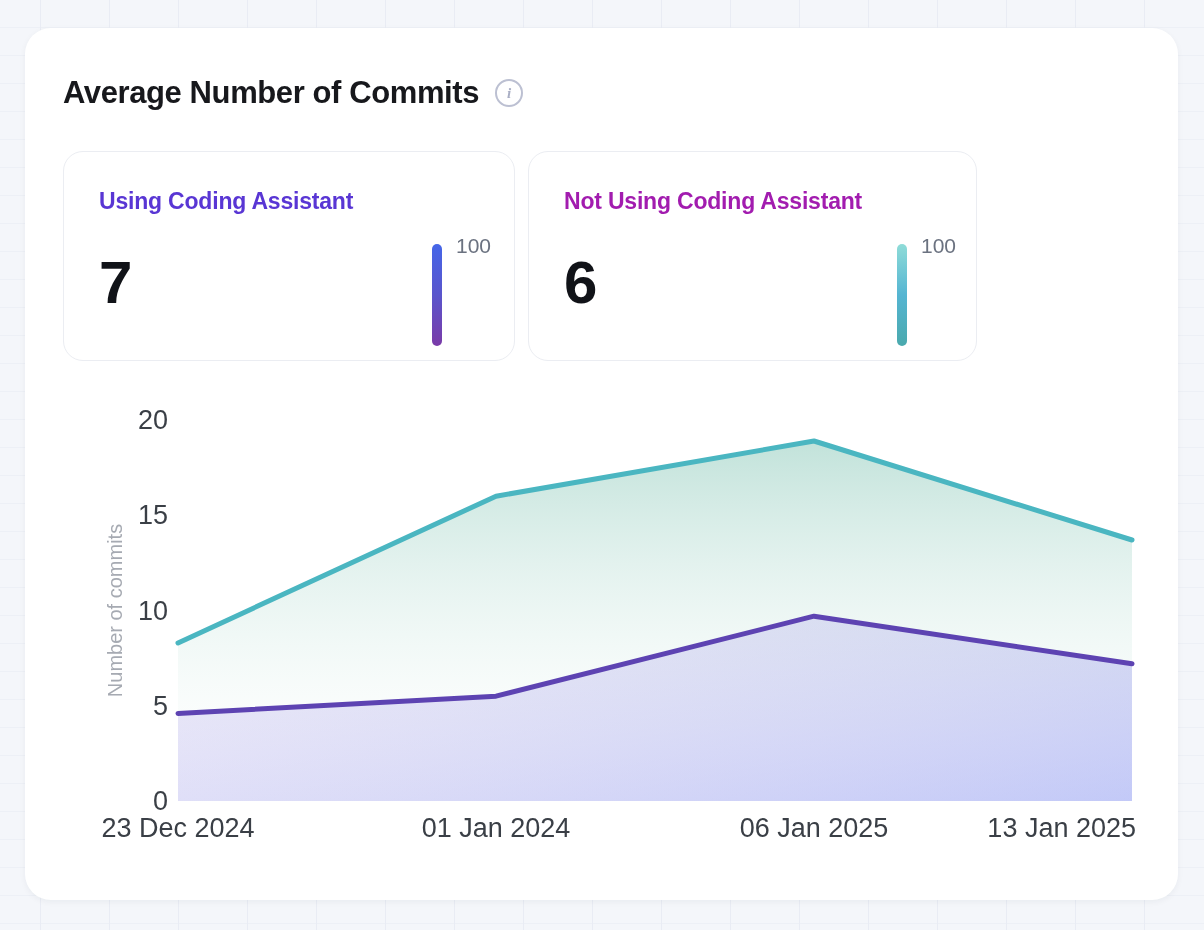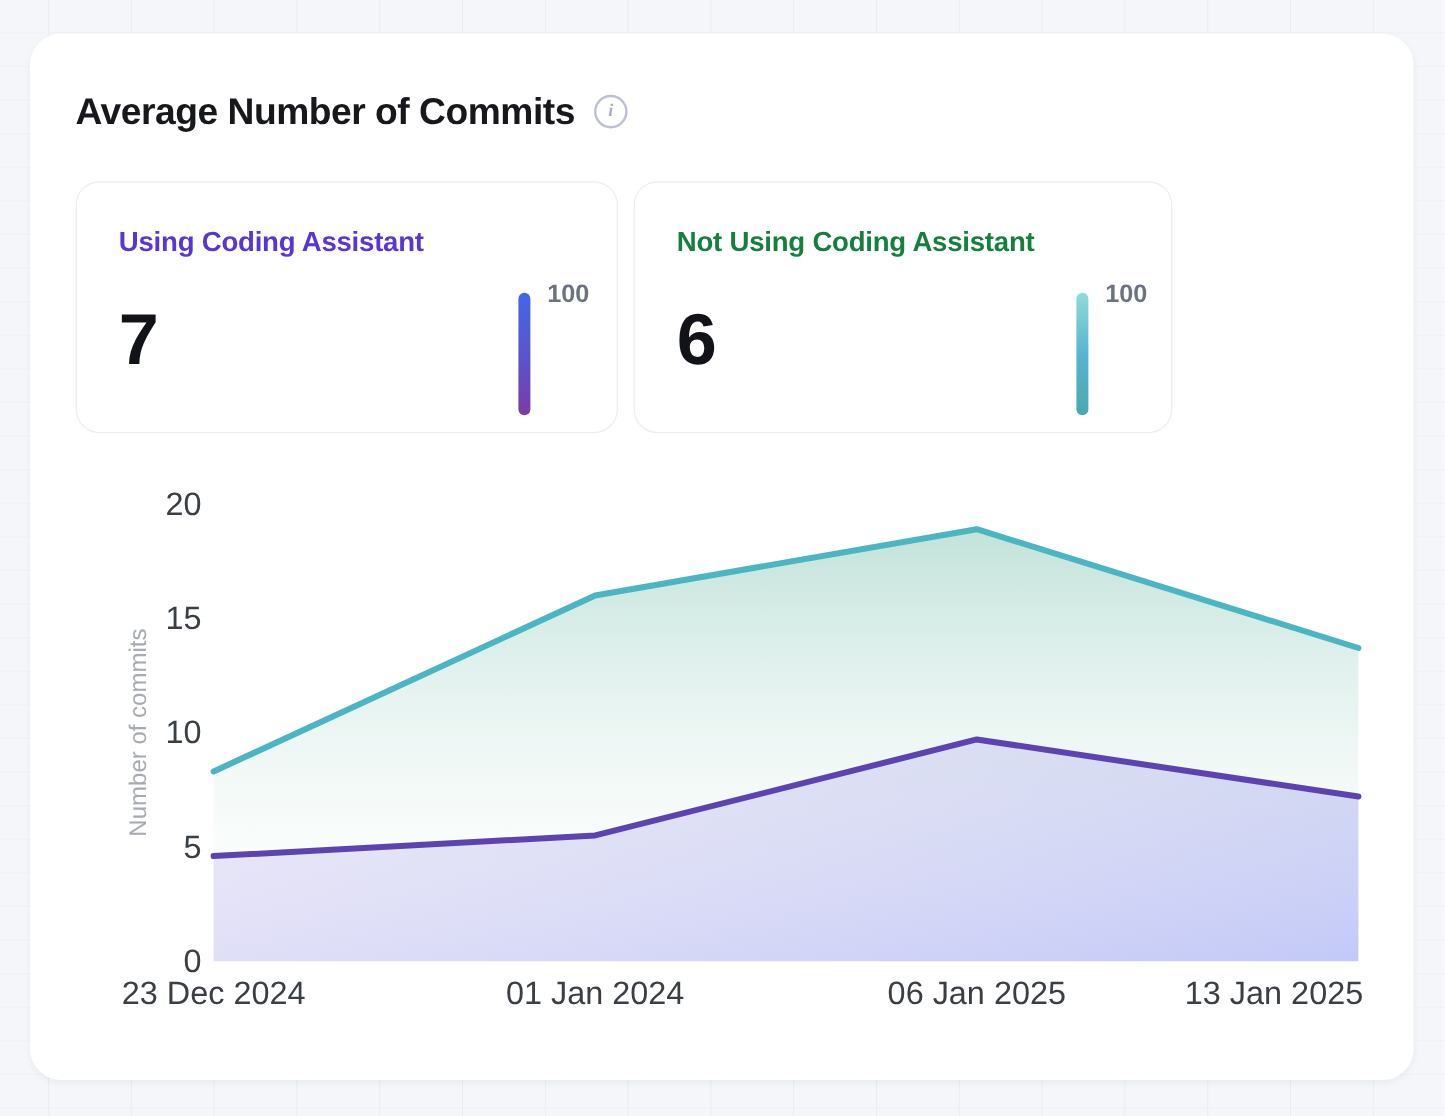--- a/index.html
+++ b/index.html
@@ -38,33 +38,33 @@
 
   .stat-card {
     position:absolute; top:123px; height:210px;
     background:#ffffff; border:1px solid #ebedf2; border-radius:20px;
   }
   .stat-card.first { left:38px; width:452px; }
   .stat-card.second { left:503px; width:449px; }
 
   .stat-title { position:absolute; left:35px; top:36px; font-size:23px; font-weight:700; letter-spacing:-0.2px; }
   .stat-title.purple { color:#5936d4; }
-  .stat-title.teal { color:#15803d; }
+  .stat-title.teal { color:#a21caf; }
 
   .stat-value {
     position:absolute; left:35px; top:96px; font-size:60px; font-weight:700;
     color:#111318; letter-spacing:-1px;
   }
 
   .stat-bar {
     position:absolute; left:368px; top:92px; width:10px; height:102px;
     border-radius:6px;
   }
   .stat-scale {
-    position:absolute; left:392px; top:82px; font-size:21px; color:#6b7280;font-weight:bold;
+    position:absolute; left:392px; top:82px; font-size:21px; color:#6b7280;
   }
 
   .chart-wrap { position:absolute; left:40px; top:362px; width:1110px; height:478px; }
   svg text { font-family:"Liberation Sans", sans-serif; }
 </style>
 </head>
 <body>
 
 <div class="screen">
   <div class="main-card">

